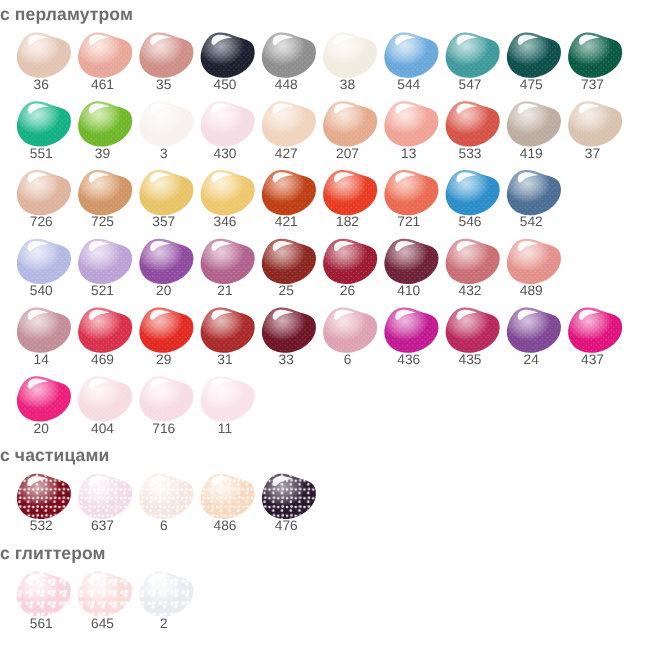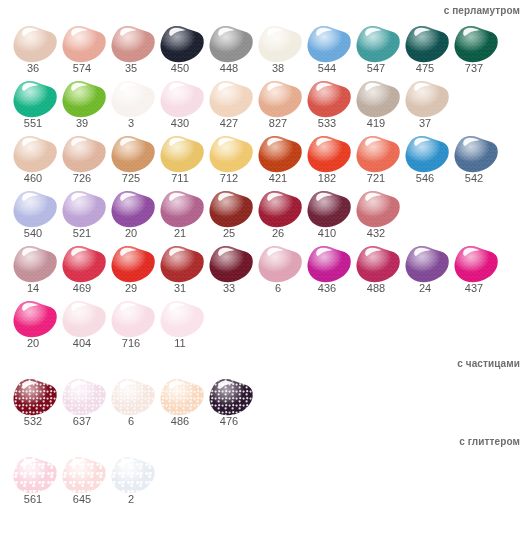--- a/index.html
+++ b/index.html
@@ -13,22 +13,22 @@
     font-family: "Liberation Sans", sans-serif;
     position: relative;
     overflow: hidden;
   }
   .palette {
     width: 520px;
     box-sizing: border-box;
     padding: 0;
   }
   .section-title {
-    text-align: right;
-    font-size: 10px;
+    text-align: left;
+    font-size: 14px;
     font-weight: bold;
     color: #6e6e6e;
     letter-spacing: 0.1px;
     padding: 4px 0 3px 0;
     margin: 0;
     line-height: 14px;
   }
   .swatch-row {
     display: flex;
     flex-direction: row;
@@ -112,21 +112,21 @@
                   <pattern id="p-pearl-001-461" width="4" height="4" patternUnits="userSpaceOnUse">
                     <circle cx="1" cy="1" r="0.4" fill="#ffffff" fill-opacity="0.35"></circle>
                     <circle cx="3" cy="2.6" r="0.4" fill="#ffffff" fill-opacity="0.35"></circle>
                   </pattern>
                 </defs>
                 <path d="M12.6,4.2 C20,1.0 26.5,4.6 31.5,6.4 C37.5,8.5 44.5,9.0 45.6,16.5 C46.8,25.0 41.0,32.4 33.0,36.3 C25.5,40.0 16.0,40.6 9.4,36.0 C3.6,32.0 1.4,24.8 3.0,18.4 C4.4,12.6 7.5,6.4 12.6,4.2 Z" fill="url(#g-pearl-001-461)"></path>
                 <path d="M12.6,4.2 C20,1.0 26.5,4.6 31.5,6.4 C37.5,8.5 44.5,9.0 45.6,16.5 C46.8,25.0 41.0,32.4 33.0,36.3 C25.5,40.0 16.0,40.6 9.4,36.0 C3.6,32.0 1.4,24.8 3.0,18.4 C4.4,12.6 7.5,6.4 12.6,4.2 Z" fill="url(#p-pearl-001-461)"></path>
                 <path d="M13.4,6.0 C17.6,3.6 22.4,5.0 27.6,7.2 C23.0,7.6 18.0,8.4 14.8,11.8 C12.4,14.4 11.0,12.0 11.2,9.8 C11.3,8.3 12.2,6.7 13.4,6.0 Z" fill="#ffffff" fill-opacity="0.92"></path>
               </svg>
             </div>
-            <div class="swatch-label">574</div>
+            <div class="swatch-label">461</div>
           </div>
           <div class="swatch-cell">
             <div class="blob-wrap">
               <svg viewBox="0 0 48 42" class="blob-svg">
                 <defs>
                   <radialGradient id="g-pearl-002-35" cx="38%" cy="30%" r="78%">
                     <stop offset="0%" stop-color="#ecc5bf" stop-opacity="0.55"></stop>
                     <stop offset="55%" stop-color="#cf9089"></stop>
                     <stop offset="100%" stop-color="#cf9089"></stop>
                   </radialGradient>
@@ -408,21 +408,42 @@
                   <pattern id="p-pearl-015-462" width="4" height="4" patternUnits="userSpaceOnUse">
                     <circle cx="1" cy="1" r="0.4" fill="#ffffff" fill-opacity="0.35"></circle>
                     <circle cx="3" cy="2.6" r="0.4" fill="#ffffff" fill-opacity="0.35"></circle>
                   </pattern>
                 </defs>
                 <path d="M12.6,4.2 C20,1.0 26.5,4.6 31.5,6.4 C37.5,8.5 44.5,9.0 45.6,16.5 C46.8,25.0 41.0,32.4 33.0,36.3 C25.5,40.0 16.0,40.6 9.4,36.0 C3.6,32.0 1.4,24.8 3.0,18.4 C4.4,12.6 7.5,6.4 12.6,4.2 Z" fill="url(#g-pearl-015-462)"></path>
                 <path d="M12.6,4.2 C20,1.0 26.5,4.6 31.5,6.4 C37.5,8.5 44.5,9.0 45.6,16.5 C46.8,25.0 41.0,32.4 33.0,36.3 C25.5,40.0 16.0,40.6 9.4,36.0 C3.6,32.0 1.4,24.8 3.0,18.4 C4.4,12.6 7.5,6.4 12.6,4.2 Z" fill="url(#p-pearl-015-462)"></path>
                 <path d="M13.4,6.0 C17.6,3.6 22.4,5.0 27.6,7.2 C23.0,7.6 18.0,8.4 14.8,11.8 C12.4,14.4 11.0,12.0 11.2,9.8 C11.3,8.3 12.2,6.7 13.4,6.0 Z" fill="#ffffff" fill-opacity="0.92"></path>
               </svg>
             </div>
-            <div class="swatch-label">827</div>
+            <div class="swatch-label">207</div>
+          </div>
+          <div class="swatch-cell">
+            <div class="blob-wrap">
+              <svg viewBox="0 0 48 42" class="blob-svg">
+                <defs>
+                  <radialGradient id="g-pearl-016-13" cx="38%" cy="30%" r="78%">
+                    <stop offset="0%" stop-color="#fad3cb" stop-opacity="0.55"></stop>
+                    <stop offset="55%" stop-color="#f0a396"></stop>
+                    <stop offset="100%" stop-color="#f0a396"></stop>
+                  </radialGradient>
+                  <pattern id="p-pearl-016-13" width="4" height="4" patternUnits="userSpaceOnUse">
+                    <circle cx="1" cy="1" r="0.4" fill="#ffffff" fill-opacity="0.35"></circle>
+                    <circle cx="3" cy="2.6" r="0.4" fill="#ffffff" fill-opacity="0.35"></circle>
+                  </pattern>
+                </defs>
+                <path d="M12.6,4.2 C20,1.0 26.5,4.6 31.5,6.4 C37.5,8.5 44.5,9.0 45.6,16.5 C46.8,25.0 41.0,32.4 33.0,36.3 C25.5,40.0 16.0,40.6 9.4,36.0 C3.6,32.0 1.4,24.8 3.0,18.4 C4.4,12.6 7.5,6.4 12.6,4.2 Z" fill="url(#g-pearl-016-13)"></path>
+                <path d="M12.6,4.2 C20,1.0 26.5,4.6 31.5,6.4 C37.5,8.5 44.5,9.0 45.6,16.5 C46.8,25.0 41.0,32.4 33.0,36.3 C25.5,40.0 16.0,40.6 9.4,36.0 C3.6,32.0 1.4,24.8 3.0,18.4 C4.4,12.6 7.5,6.4 12.6,4.2 Z" fill="url(#p-pearl-016-13)"></path>
+                <path d="M13.4,6.0 C17.6,3.6 22.4,5.0 27.6,7.2 C23.0,7.6 18.0,8.4 14.8,11.8 C12.4,14.4 11.0,12.0 11.2,9.8 C11.3,8.3 12.2,6.7 13.4,6.0 Z" fill="#ffffff" fill-opacity="0.92"></path>
+              </svg>
+            </div>
+            <div class="swatch-label">13</div>
           </div>
           <div class="swatch-cell">
             <div class="blob-wrap">
               <svg viewBox="0 0 48 42" class="blob-svg">
                 <defs>
                   <radialGradient id="g-pearl-017-533" cx="38%" cy="30%" r="78%">
                     <stop offset="0%" stop-color="#eb9e96" stop-opacity="0.55"></stop>
                     <stop offset="55%" stop-color="#d65348"></stop>
                     <stop offset="100%" stop-color="#d65348"></stop>
                   </radialGradient>
@@ -479,41 +500,20 @@
               </svg>
             </div>
             <div class="swatch-label">37</div>
           </div>
         </div>
         <div class="swatch-row">
           <div class="swatch-cell">
             <div class="blob-wrap">
               <svg viewBox="0 0 48 42" class="blob-svg">
                 <defs>
-                  <radialGradient id="g-pearl-020-460" cx="38%" cy="30%" r="78%">
-                    <stop offset="0%" stop-color="#f6e4d8" stop-opacity="0.55"></stop>
-                    <stop offset="55%" stop-color="#e4c2ac"></stop>
-                    <stop offset="100%" stop-color="#e4c2ac"></stop>
-                  </radialGradient>
-                  <pattern id="p-pearl-020-460" width="4" height="4" patternUnits="userSpaceOnUse">
-                    <circle cx="1" cy="1" r="0.4" fill="#ffffff" fill-opacity="0.35"></circle>
-                    <circle cx="3" cy="2.6" r="0.4" fill="#ffffff" fill-opacity="0.35"></circle>
-                  </pattern>
-                </defs>
-                <path d="M12.6,4.2 C20,1.0 26.5,4.6 31.5,6.4 C37.5,8.5 44.5,9.0 45.6,16.5 C46.8,25.0 41.0,32.4 33.0,36.3 C25.5,40.0 16.0,40.6 9.4,36.0 C3.6,32.0 1.4,24.8 3.0,18.4 C4.4,12.6 7.5,6.4 12.6,4.2 Z" fill="url(#g-pearl-020-460)"></path>
-                <path d="M12.6,4.2 C20,1.0 26.5,4.6 31.5,6.4 C37.5,8.5 44.5,9.0 45.6,16.5 C46.8,25.0 41.0,32.4 33.0,36.3 C25.5,40.0 16.0,40.6 9.4,36.0 C3.6,32.0 1.4,24.8 3.0,18.4 C4.4,12.6 7.5,6.4 12.6,4.2 Z" fill="url(#p-pearl-020-460)"></path>
-                <path d="M13.4,6.0 C17.6,3.6 22.4,5.0 27.6,7.2 C23.0,7.6 18.0,8.4 14.8,11.8 C12.4,14.4 11.0,12.0 11.2,9.8 C11.3,8.3 12.2,6.7 13.4,6.0 Z" fill="#ffffff" fill-opacity="0.92"></path>
-              </svg>
-            </div>
-            <div class="swatch-label">460</div>
-          </div>
-          <div class="swatch-cell">
-            <div class="blob-wrap">
-              <svg viewBox="0 0 48 42" class="blob-svg">
-                <defs>
                   <radialGradient id="g-pearl-021-726" cx="38%" cy="30%" r="78%">
                     <stop offset="0%" stop-color="#f2dcd0" stop-opacity="0.55"></stop>
                     <stop offset="55%" stop-color="#dfb49e"></stop>
                     <stop offset="100%" stop-color="#dfb49e"></stop>
                   </radialGradient>
                   <pattern id="p-pearl-021-726" width="4" height="4" patternUnits="userSpaceOnUse">
                     <circle cx="1" cy="1" r="0.4" fill="#ffffff" fill-opacity="0.35"></circle>
                     <circle cx="3" cy="2.6" r="0.4" fill="#ffffff" fill-opacity="0.35"></circle>
                   </pattern>
                 </defs>
@@ -557,42 +557,42 @@
                   <pattern id="p-pearl-023-711" width="4" height="4" patternUnits="userSpaceOnUse">
                     <circle cx="1" cy="1" r="0.4" fill="#ffffff" fill-opacity="0.35"></circle>
                     <circle cx="3" cy="2.6" r="0.4" fill="#ffffff" fill-opacity="0.35"></circle>
                   </pattern>
                 </defs>
                 <path d="M12.6,4.2 C20,1.0 26.5,4.6 31.5,6.4 C37.5,8.5 44.5,9.0 45.6,16.5 C46.8,25.0 41.0,32.4 33.0,36.3 C25.5,40.0 16.0,40.6 9.4,36.0 C3.6,32.0 1.4,24.8 3.0,18.4 C4.4,12.6 7.5,6.4 12.6,4.2 Z" fill="url(#g-pearl-023-711)"></path>
                 <path d="M12.6,4.2 C20,1.0 26.5,4.6 31.5,6.4 C37.5,8.5 44.5,9.0 45.6,16.5 C46.8,25.0 41.0,32.4 33.0,36.3 C25.5,40.0 16.0,40.6 9.4,36.0 C3.6,32.0 1.4,24.8 3.0,18.4 C4.4,12.6 7.5,6.4 12.6,4.2 Z" fill="url(#p-pearl-023-711)"></path>
                 <path d="M13.4,6.0 C17.6,3.6 22.4,5.0 27.6,7.2 C23.0,7.6 18.0,8.4 14.8,11.8 C12.4,14.4 11.0,12.0 11.2,9.8 C11.3,8.3 12.2,6.7 13.4,6.0 Z" fill="#ffffff" fill-opacity="0.92"></path>
               </svg>
             </div>
-            <div class="swatch-label">711</div>
+            <div class="swatch-label">357</div>
           </div>
           <div class="swatch-cell">
             <div class="blob-wrap">
               <svg viewBox="0 0 48 42" class="blob-svg">
                 <defs>
                   <radialGradient id="g-pearl-024-712" cx="38%" cy="30%" r="78%">
                     <stop offset="0%" stop-color="#f9e7b9" stop-opacity="0.55"></stop>
                     <stop offset="55%" stop-color="#efc76e"></stop>
                     <stop offset="100%" stop-color="#efc76e"></stop>
                   </radialGradient>
                   <pattern id="p-pearl-024-712" width="4" height="4" patternUnits="userSpaceOnUse">
                     <circle cx="1" cy="1" r="0.4" fill="#ffffff" fill-opacity="0.35"></circle>
                     <circle cx="3" cy="2.6" r="0.4" fill="#ffffff" fill-opacity="0.35"></circle>
                   </pattern>
                 </defs>
                 <path d="M12.6,4.2 C20,1.0 26.5,4.6 31.5,6.4 C37.5,8.5 44.5,9.0 45.6,16.5 C46.8,25.0 41.0,32.4 33.0,36.3 C25.5,40.0 16.0,40.6 9.4,36.0 C3.6,32.0 1.4,24.8 3.0,18.4 C4.4,12.6 7.5,6.4 12.6,4.2 Z" fill="url(#g-pearl-024-712)"></path>
                 <path d="M12.6,4.2 C20,1.0 26.5,4.6 31.5,6.4 C37.5,8.5 44.5,9.0 45.6,16.5 C46.8,25.0 41.0,32.4 33.0,36.3 C25.5,40.0 16.0,40.6 9.4,36.0 C3.6,32.0 1.4,24.8 3.0,18.4 C4.4,12.6 7.5,6.4 12.6,4.2 Z" fill="url(#p-pearl-024-712)"></path>
                 <path d="M13.4,6.0 C17.6,3.6 22.4,5.0 27.6,7.2 C23.0,7.6 18.0,8.4 14.8,11.8 C12.4,14.4 11.0,12.0 11.2,9.8 C11.3,8.3 12.2,6.7 13.4,6.0 Z" fill="#ffffff" fill-opacity="0.92"></path>
               </svg>
             </div>
-            <div class="swatch-label">712</div>
+            <div class="swatch-label">346</div>
           </div>
           <div class="swatch-cell">
             <div class="blob-wrap">
               <svg viewBox="0 0 48 42" class="blob-svg">
                 <defs>
                   <radialGradient id="g-pearl-025-421" cx="38%" cy="30%" r="78%">
                     <stop offset="0%" stop-color="#dd8a68" stop-opacity="0.55"></stop>
                     <stop offset="55%" stop-color="#bf3f14"></stop>
                     <stop offset="100%" stop-color="#bf3f14"></stop>
                   </radialGradient>
@@ -855,20 +855,41 @@
                     <circle cx="3" cy="2.6" r="0.4" fill="#ffffff" fill-opacity="0.35"></circle>
                   </pattern>
                 </defs>
                 <path d="M12.6,4.2 C20,1.0 26.5,4.6 31.5,6.4 C37.5,8.5 44.5,9.0 45.6,16.5 C46.8,25.0 41.0,32.4 33.0,36.3 C25.5,40.0 16.0,40.6 9.4,36.0 C3.6,32.0 1.4,24.8 3.0,18.4 C4.4,12.6 7.5,6.4 12.6,4.2 Z" fill="url(#g-pearl-038-432)"></path>
                 <path d="M12.6,4.2 C20,1.0 26.5,4.6 31.5,6.4 C37.5,8.5 44.5,9.0 45.6,16.5 C46.8,25.0 41.0,32.4 33.0,36.3 C25.5,40.0 16.0,40.6 9.4,36.0 C3.6,32.0 1.4,24.8 3.0,18.4 C4.4,12.6 7.5,6.4 12.6,4.2 Z" fill="url(#p-pearl-038-432)"></path>
                 <path d="M13.4,6.0 C17.6,3.6 22.4,5.0 27.6,7.2 C23.0,7.6 18.0,8.4 14.8,11.8 C12.4,14.4 11.0,12.0 11.2,9.8 C11.3,8.3 12.2,6.7 13.4,6.0 Z" fill="#ffffff" fill-opacity="0.92"></path>
               </svg>
             </div>
             <div class="swatch-label">432</div>
           </div>
+          <div class="swatch-cell">
+            <div class="blob-wrap">
+              <svg viewBox="0 0 48 42" class="blob-svg">
+                <defs>
+                  <radialGradient id="g-pearl-039-489" cx="38%" cy="30%" r="78%">
+                    <stop offset="0%" stop-color="#f3c6c2" stop-opacity="0.55"></stop>
+                    <stop offset="55%" stop-color="#e4918b"></stop>
+                    <stop offset="100%" stop-color="#e4918b"></stop>
+                  </radialGradient>
+                  <pattern id="p-pearl-039-489" width="4" height="4" patternUnits="userSpaceOnUse">
+                    <circle cx="1" cy="1" r="0.4" fill="#ffffff" fill-opacity="0.35"></circle>
+                    <circle cx="3" cy="2.6" r="0.4" fill="#ffffff" fill-opacity="0.35"></circle>
+                  </pattern>
+                </defs>
+                <path d="M12.6,4.2 C20,1.0 26.5,4.6 31.5,6.4 C37.5,8.5 44.5,9.0 45.6,16.5 C46.8,25.0 41.0,32.4 33.0,36.3 C25.5,40.0 16.0,40.6 9.4,36.0 C3.6,32.0 1.4,24.8 3.0,18.4 C4.4,12.6 7.5,6.4 12.6,4.2 Z" fill="url(#g-pearl-039-489)"></path>
+                <path d="M12.6,4.2 C20,1.0 26.5,4.6 31.5,6.4 C37.5,8.5 44.5,9.0 45.6,16.5 C46.8,25.0 41.0,32.4 33.0,36.3 C25.5,40.0 16.0,40.6 9.4,36.0 C3.6,32.0 1.4,24.8 3.0,18.4 C4.4,12.6 7.5,6.4 12.6,4.2 Z" fill="url(#p-pearl-039-489)"></path>
+                <path d="M13.4,6.0 C17.6,3.6 22.4,5.0 27.6,7.2 C23.0,7.6 18.0,8.4 14.8,11.8 C12.4,14.4 11.0,12.0 11.2,9.8 C11.3,8.3 12.2,6.7 13.4,6.0 Z" fill="#ffffff" fill-opacity="0.92"></path>
+              </svg>
+            </div>
+            <div class="swatch-label">489</div>
+          </div>
         </div>
         <div class="swatch-row">
           <div class="swatch-cell">
             <div class="blob-wrap">
               <svg viewBox="0 0 48 42" class="blob-svg">
                 <defs>
                   <radialGradient id="g-pearl-040-14" cx="38%" cy="30%" r="78%">
                     <stop offset="0%" stop-color="#e2c3c9" stop-opacity="0.55"></stop>
                     <stop offset="55%" stop-color="#c28f99"></stop>
                     <stop offset="100%" stop-color="#c28f99"></stop>
@@ -1023,21 +1044,21 @@
                   <pattern id="p-pearl-047-435" width="4" height="4" patternUnits="userSpaceOnUse">
                     <circle cx="1" cy="1" r="0.4" fill="#ffffff" fill-opacity="0.35"></circle>
                     <circle cx="3" cy="2.6" r="0.4" fill="#ffffff" fill-opacity="0.35"></circle>
                   </pattern>
                 </defs>
                 <path d="M12.6,4.2 C20,1.0 26.5,4.6 31.5,6.4 C37.5,8.5 44.5,9.0 45.6,16.5 C46.8,25.0 41.0,32.4 33.0,36.3 C25.5,40.0 16.0,40.6 9.4,36.0 C3.6,32.0 1.4,24.8 3.0,18.4 C4.4,12.6 7.5,6.4 12.6,4.2 Z" fill="url(#g-pearl-047-435)"></path>
                 <path d="M12.6,4.2 C20,1.0 26.5,4.6 31.5,6.4 C37.5,8.5 44.5,9.0 45.6,16.5 C46.8,25.0 41.0,32.4 33.0,36.3 C25.5,40.0 16.0,40.6 9.4,36.0 C3.6,32.0 1.4,24.8 3.0,18.4 C4.4,12.6 7.5,6.4 12.6,4.2 Z" fill="url(#p-pearl-047-435)"></path>
                 <path d="M13.4,6.0 C17.6,3.6 22.4,5.0 27.6,7.2 C23.0,7.6 18.0,8.4 14.8,11.8 C12.4,14.4 11.0,12.0 11.2,9.8 C11.3,8.3 12.2,6.7 13.4,6.0 Z" fill="#ffffff" fill-opacity="0.92"></path>
               </svg>
             </div>
-            <div class="swatch-label">488</div>
+            <div class="swatch-label">435</div>
           </div>
           <div class="swatch-cell">
             <div class="blob-wrap">
               <svg viewBox="0 0 48 42" class="blob-svg">
                 <defs>
                   <radialGradient id="g-pearl-048-24" cx="38%" cy="30%" r="78%">
                     <stop offset="0%" stop-color="#b192c2" stop-opacity="0.55"></stop>
                     <stop offset="55%" stop-color="#7f4794"></stop>
                     <stop offset="100%" stop-color="#7f4794"></stop>
                   </radialGradient>

